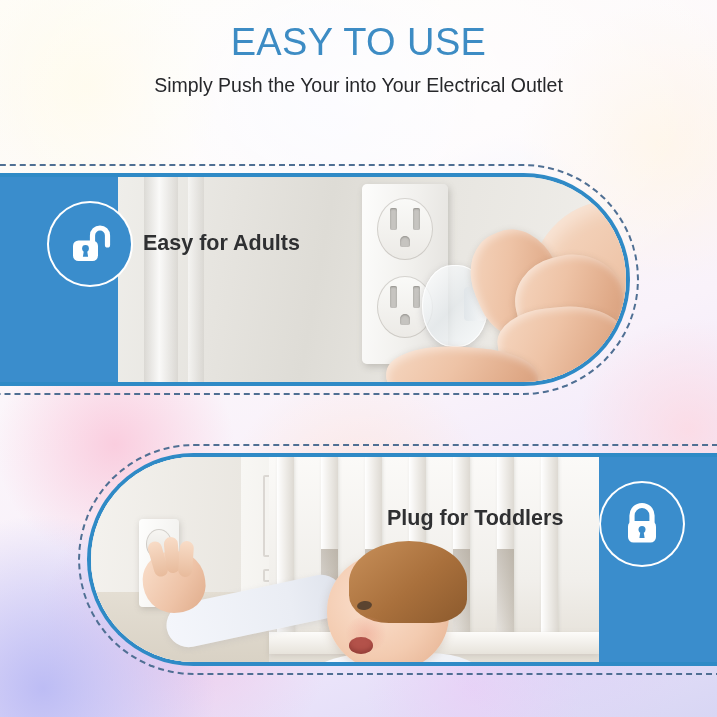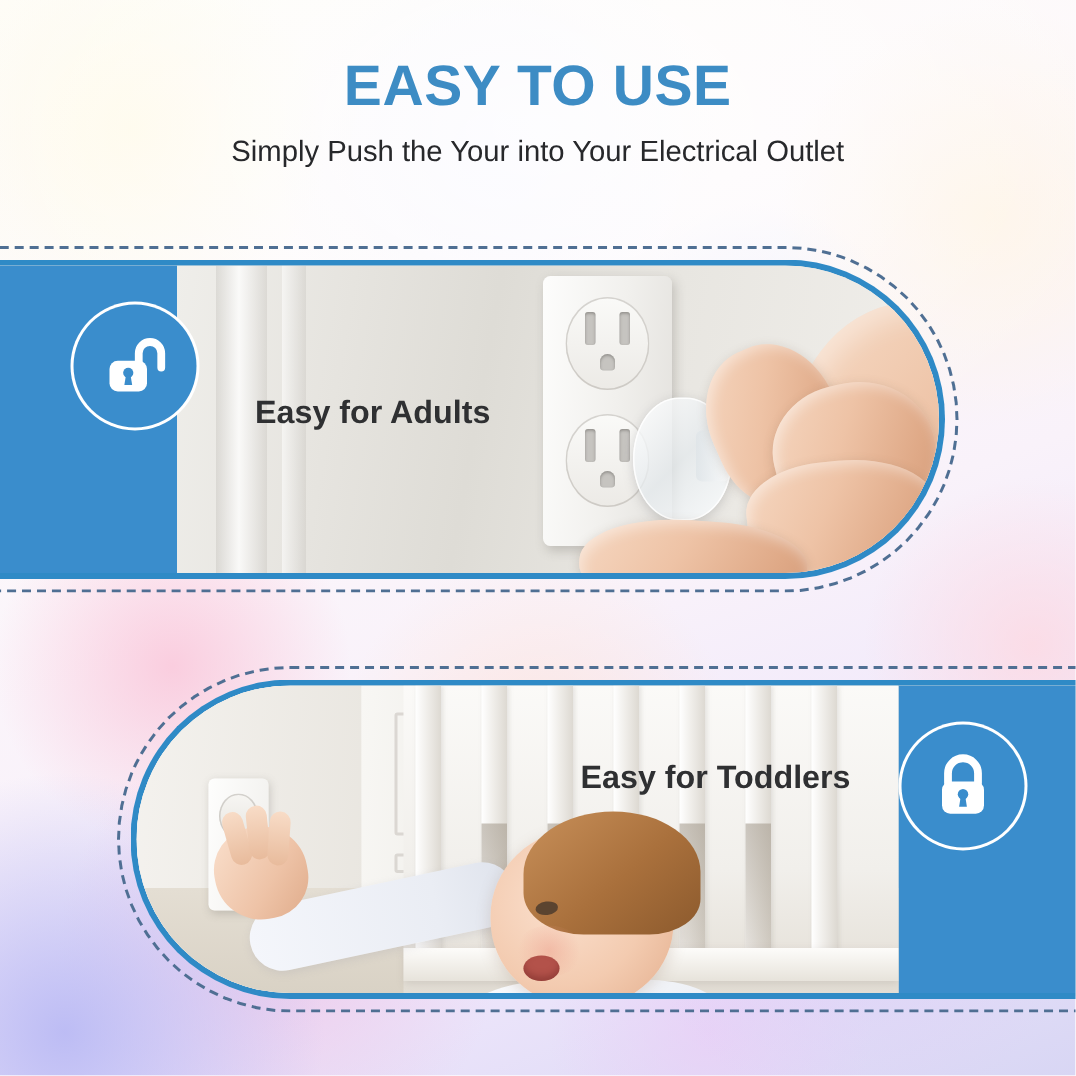--- a/index.html
+++ b/index.html
@@ -34,22 +34,22 @@
       linear-gradient(160deg, #fefdf8 0%, #fdf9fb 30%, #f9f2fa 56%, #eee6fb 78%, #d8d6f4 100%);
   }
   #bg-soft {
     position:absolute; inset:0; z-index:1;
     background:radial-gradient(ellipse 70% 46% at 50% 12%, rgba(255,255,255,.78) 0%, rgba(255,255,255,0) 80%);
   }
 
   
   #header { position:absolute; top:0; left:0; width:717px; z-index:5; text-align:center; }
   #headline {
-    margin-top:39px;
-    font-size:38px; font-weight:bold; letter-spacing:.4px;
+    margin-top:23px;
+    font-size:38px; font-weight:normal; letter-spacing:.4px;
     color:#3d8cc4; line-height:1;
   }
   #subheadline {
     margin-top:15px;
     font-size:19.5px; font-weight:400; color:#27282b; line-height:1;
   }
 
   
   .panel-wrap { position:absolute; z-index:5; }
 
@@ -273,21 +273,21 @@
   #badge-unlock { left:49px;  top:203px; }
   #badge-lock   { left:601px; top:483px; }
   .icon-badge svg { display:block; }
 
   
   .panel-label {
     position:absolute; z-index:8;
     font-size:21.5px; font-weight:bold; color:#2f3032;
     white-space:nowrap; line-height:1;
   }
-  #label-adults   { left:170px; top:233px;margin-top:32px; }
+  #label-adults   { left:143px; top:233px; }
   #label-toddlers { left:387px; top:508px; }
 </style>
 </head>
 <body>
 
 <div id="bg-layer"></div>
 <div id="bg-soft"></div>
 
 <div id="header">
   <div id="headline">EASY TO USE</div>
@@ -403,13 +403,13 @@
 
     <path d="M11 21 V14.5 a10 10 0 0 1 20 0 V21" fill="none" stroke="#ffffff" stroke-width="5.2" stroke-linecap="round"></path>
 
     <rect x="7" y="20" width="28" height="21.5" rx="5.5" fill="#ffffff"></rect>
 
     <circle cx="21" cy="28.5" r="3.5" fill="#3a8dcc"></circle>
     <path d="M19.4 30.5 h3.2 l1 6.4 h-5.2 z" fill="#3a8dcc"></path>
   </svg>
 </div>
 
-<div id="label-toddlers" class="panel-label">Easy for Toddlers</div>
+<div id="label-toddlers" class="panel-label">Plug for Toddlers</div>
 
 </body></html>

